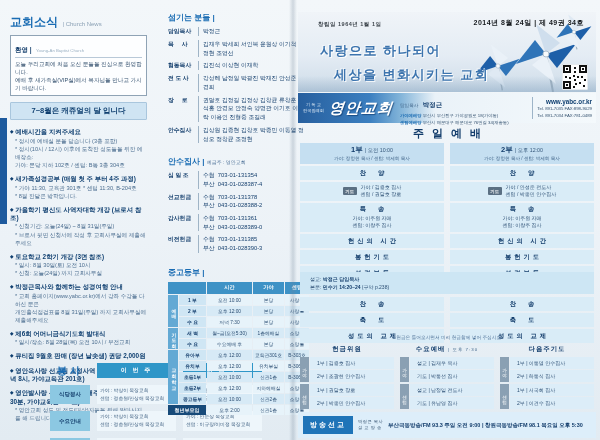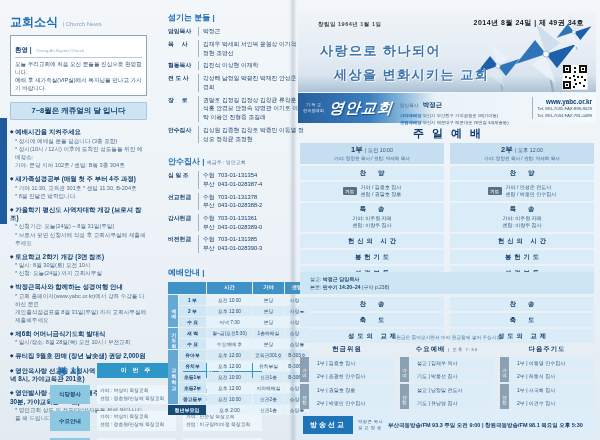--- a/index.html
+++ b/index.html
@@ -269,21 +269,21 @@
       </div>
     <div class="acct">
         <span class="acct-n">감사헌금</span>
         <span class="acct-v"><span>수협  703-01-131361</span><br><span>부산  043-01-028389-0</span></span>
       </div>
     <div class="acct">
         <span class="acct-n">비전헌금</span>
         <span class="acct-v"><span>수협  703-01-131385</span><br><span>부산  043-01-028390-3</span></span>
       </div>
 
-    <div class="mid-t sp2">예배안내 |</div>
+    <div class="mid-t sp2">중고등부 |</div>
     <div class="wg">
       <div class="wg-h c12"></div>
       <div class="wg-h">시간</div>
       <div class="wg-h">가야</div>
       <div class="wg-h">센텀</div>
 
       <div class="wg-g r3">예배</div>
       <div class="wg-n">1 부</div>
         <div class="wg-c">오전 10:00</div>
         <div class="wg-c">본당</div>

